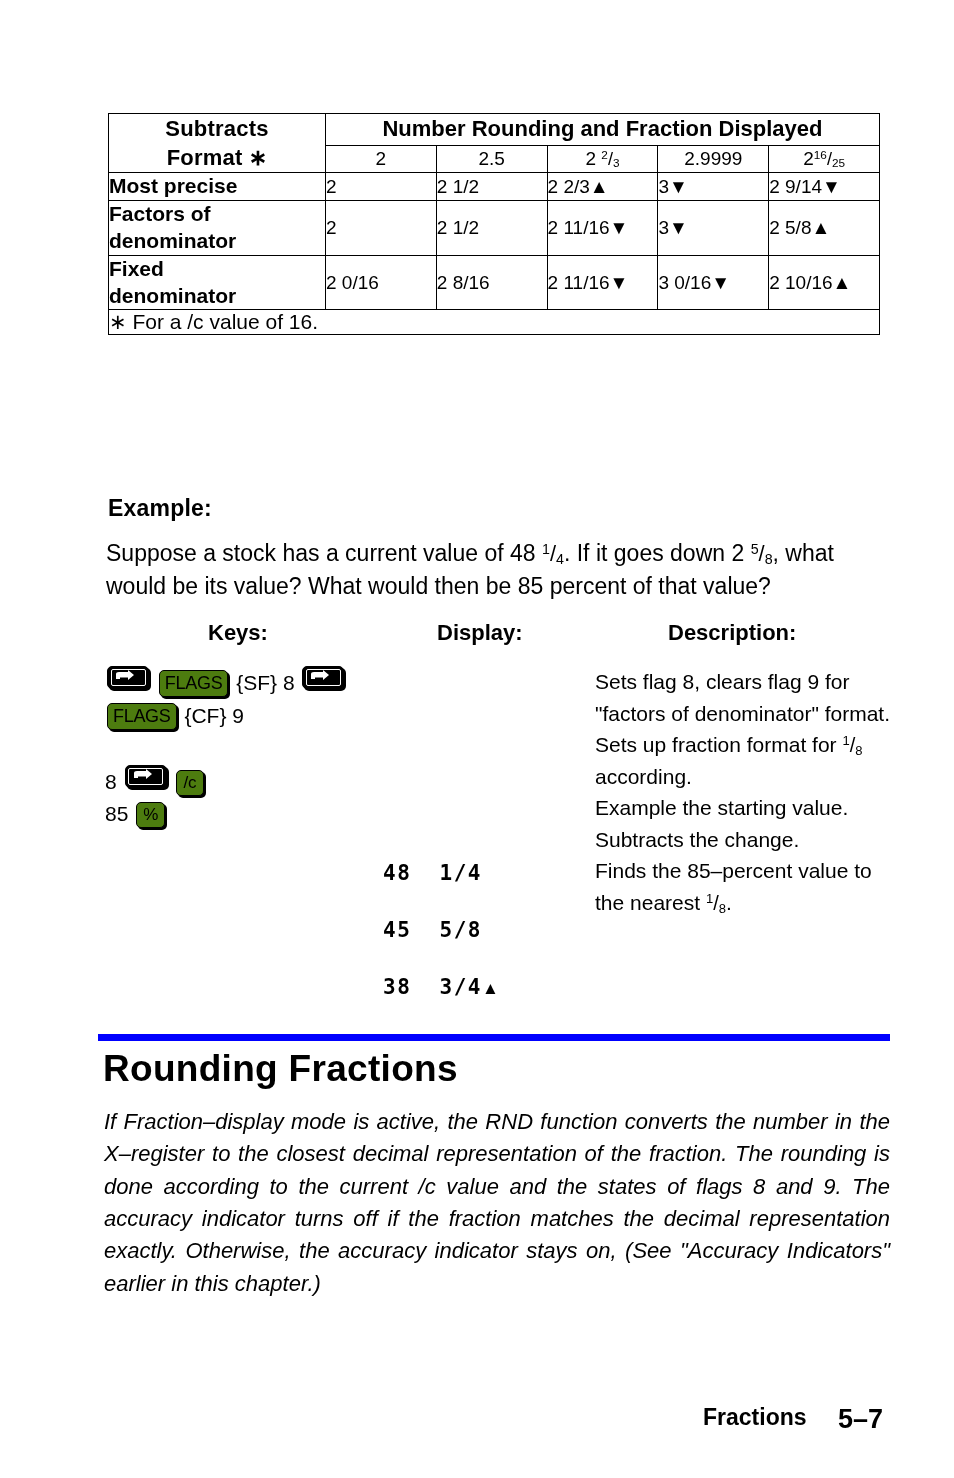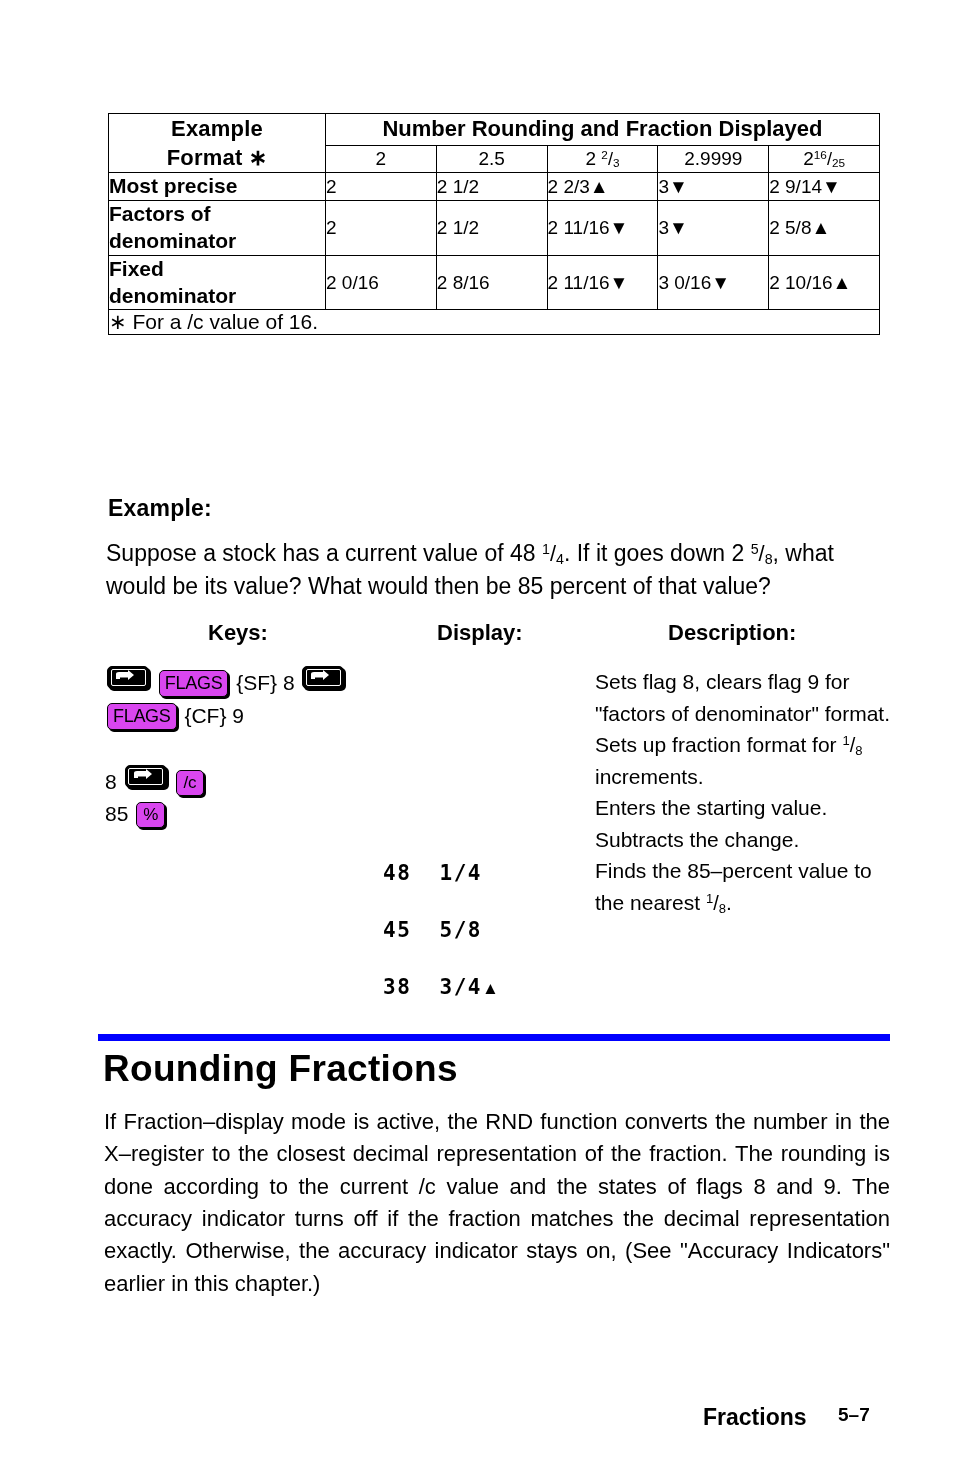--- a/index.html
+++ b/index.html
@@ -109,21 +109,21 @@
   .disp-col { position: absolute; left: 383px; width: 190px; }
   .desc-col { position: absolute; left: 595px; width: 300px; font-size: 21px; line-height: 1.5; }
 
   .keyline { font-size: 21px; line-height: 1.56; white-space: nowrap; }
 
   
   .kb {
     display: inline-block;
     border: 1.8px solid #000;
     border-radius: 5px;
-    background: #d946ef;
+    background: #4d7c0f;
     color: #000;
     font-size: 17px;
     line-height: 1;
     padding: 3px 6px 4px 6px;
     vertical-align: 1px;
     box-shadow: 2px 2px 0 #000;
     margin: 0 2px;
     font-family: "Liberation Sans", sans-serif;
   }
   .kb.wide { padding: 3px 5px 4px 5px; letter-spacing: -.3px; font-size: 18px; }
@@ -184,39 +184,40 @@
     letter-spacing: .3px;
   }
   .section-body {
     position: absolute;
     left: 104px;
     top: 1106px;
     width: 786px;
     font-size: 22px;
     line-height: 1.47;
     text-align: justify;
+    font-style: italic;
   }
 
   
   .footer {
     position: absolute;
     top: 1404px;
     font-weight: bold;
   }
   .footer.name { left: 703px; font-size: 23px; }
-  .footer.page { left: 838px; font-size: 19px; }
+  .footer.page { left: 838px; font-size: 27px; }
 </style>
 </head>
 <body>
 
 <table class="fraction-table">
   <tbody>
       <tr>
     <td class="hdr-fmt" rowspan="2" style="width:216px">
-      <span>Example</span><br>
+      <span>Subtracts</span><br>
       <span>Format ∗</span>
     </td>
     <td class="hdr-main" colspan="5">Number Rounding and Fraction Displayed</td>
   </tr>
   <tr>
     <td class="subhdr" style="width:95px">2</td>
     <td class="subhdr" style="width:88px">2.5</td>
     <td class="subhdr" style="width:132px">2&nbsp;<sup class="f">2</sup><span class="slash">/</span><sub class="f">3</sub></td>
     <td class="subhdr" style="width:135px">2.9999</td>
     <td class="subhdr" style="width:106px">2<sup class="f">16</sup><span class="slash">/</span><sub class="f">25</sub></td>
@@ -306,22 +307,22 @@
 </div>
 
 <div class="disp-col" style="top:833px">
   <div class="lcd">48  1/4</div>
   <div class="lcd">45  5/8</div>
   <div class="lcd"><span>38  3/4</span><span class="up">▲</span></div>
 </div>
 
 <div class="desc-col" style="top:666px">
   <div>Sets flag 8, clears flag 9 for "factors of denominator" format.</div>
-  <div><span>Sets up fraction format for </span><sup class="f">1</sup><span class="slash">/</span><sub class="f">8</sub><span> increments.</span></div>
-  <div>Enters the starting value.</div>
+  <div><span>Sets up fraction format for </span><sup class="f">1</sup><span class="slash">/</span><sub class="f">8</sub><span> according.</span></div>
+  <div>Example the starting value.</div>
   <div>Subtracts the change.</div>
   <div><span>Finds the 85–percent value to the nearest </span><sup class="f">1</sup><span class="slash">/</span><sub class="f">8</sub><span>.</span></div>
 </div>
 
 <div class="rule-blue" style="background: rgb(0, 0, 255);"></div>
 <div class="section-title">Rounding Fractions</div>
 <div class="section-body">If Fraction–display mode is active, the RND function converts the number in the X–register to the closest decimal representation of the fraction. The rounding is done according to the current /c value and the states of flags 8 and 9. The accuracy indicator turns off if the fraction matches the decimal representation exactly. Otherwise, the accuracy indicator stays on, (See "Accuracy Indicators" earlier in this chapter.)</div>
 
 <div class="footer name">Fractions</div>
 <div class="footer page">5–7</div>

